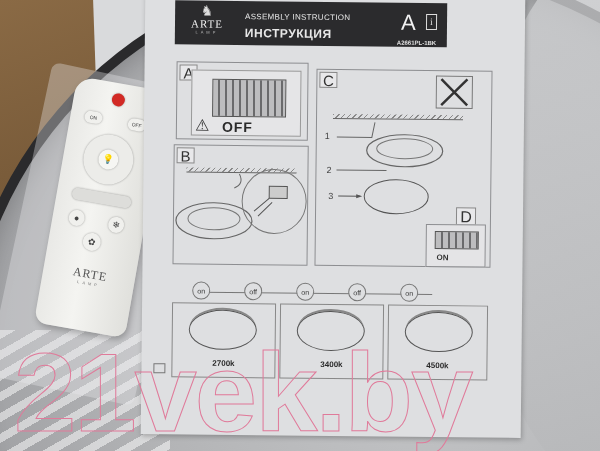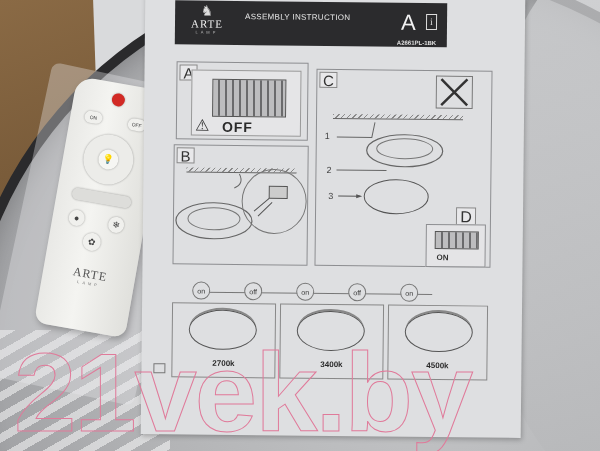--- a/index.html
+++ b/index.html
@@ -151,20 +151,21 @@
   </div>
 
   <div class="sheet">
     <div class="header">
       <div class="brand-logo">
         <div class="brand-lion">♞</div>
         <div class="brand-name">ARTE</div>
         <div class="brand-sub">LAMP</div>
       </div>
       <div class="h-title-en">ASSEMBLY INSTRUCTION</div>
+      <div class="h-title-ru">ИНСТРУКЦИЯ</div>
       <div class="h-letter">A</div>
       <div class="h-info">i</div>
       <div class="h-model">A2661PL-1BK</div>
     </div>
 
     <div class="panel p-a">
       <div class="panel-label">A</div>
       <div class="inner-a">
         <div class="breaker"></div>
         <div class="warn">⚠</div>

